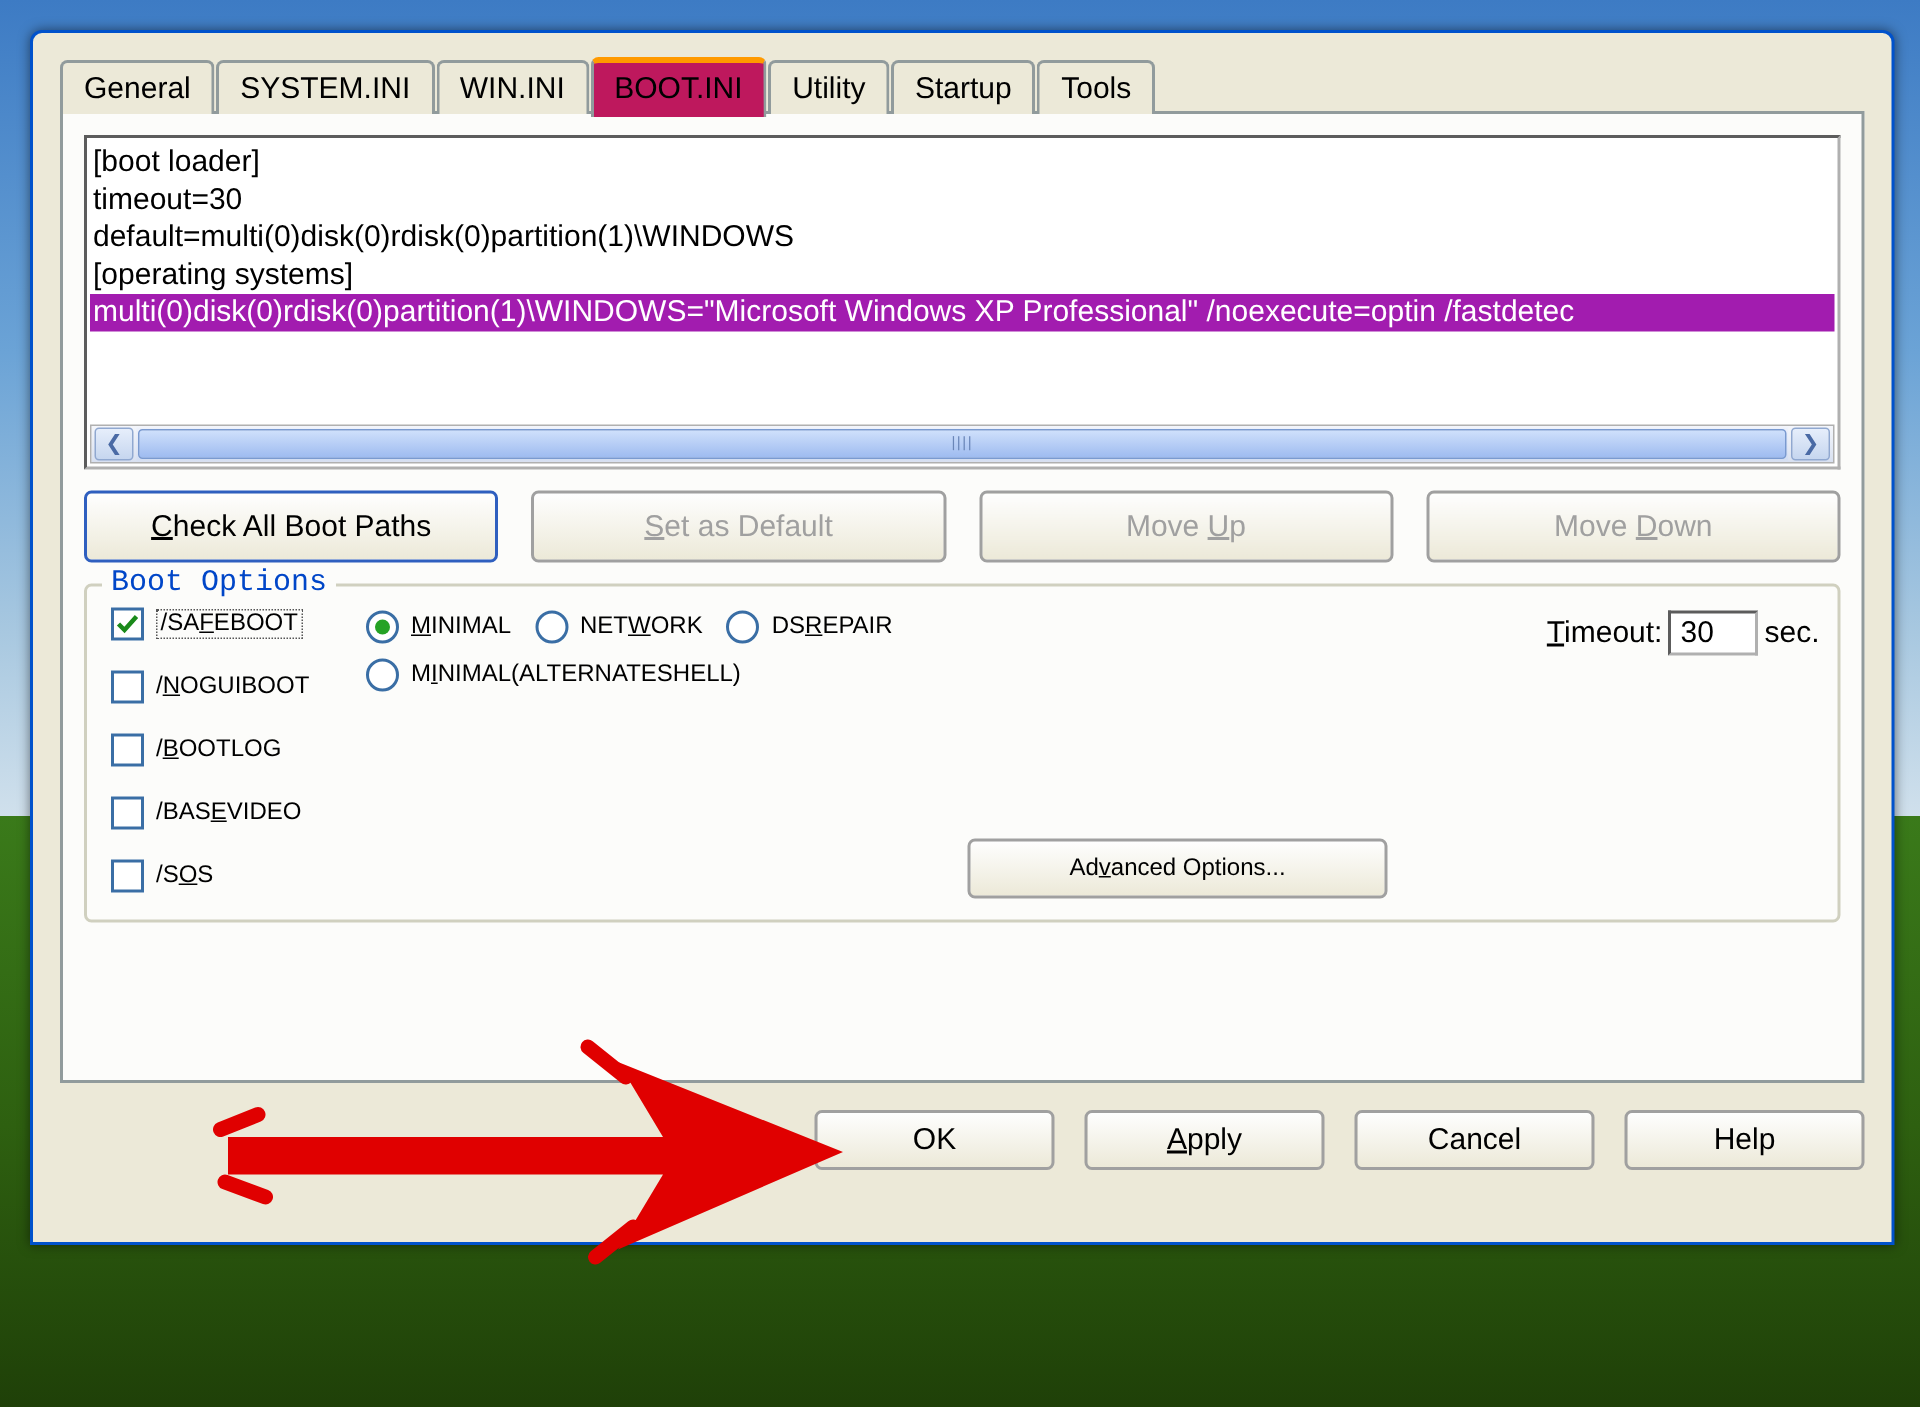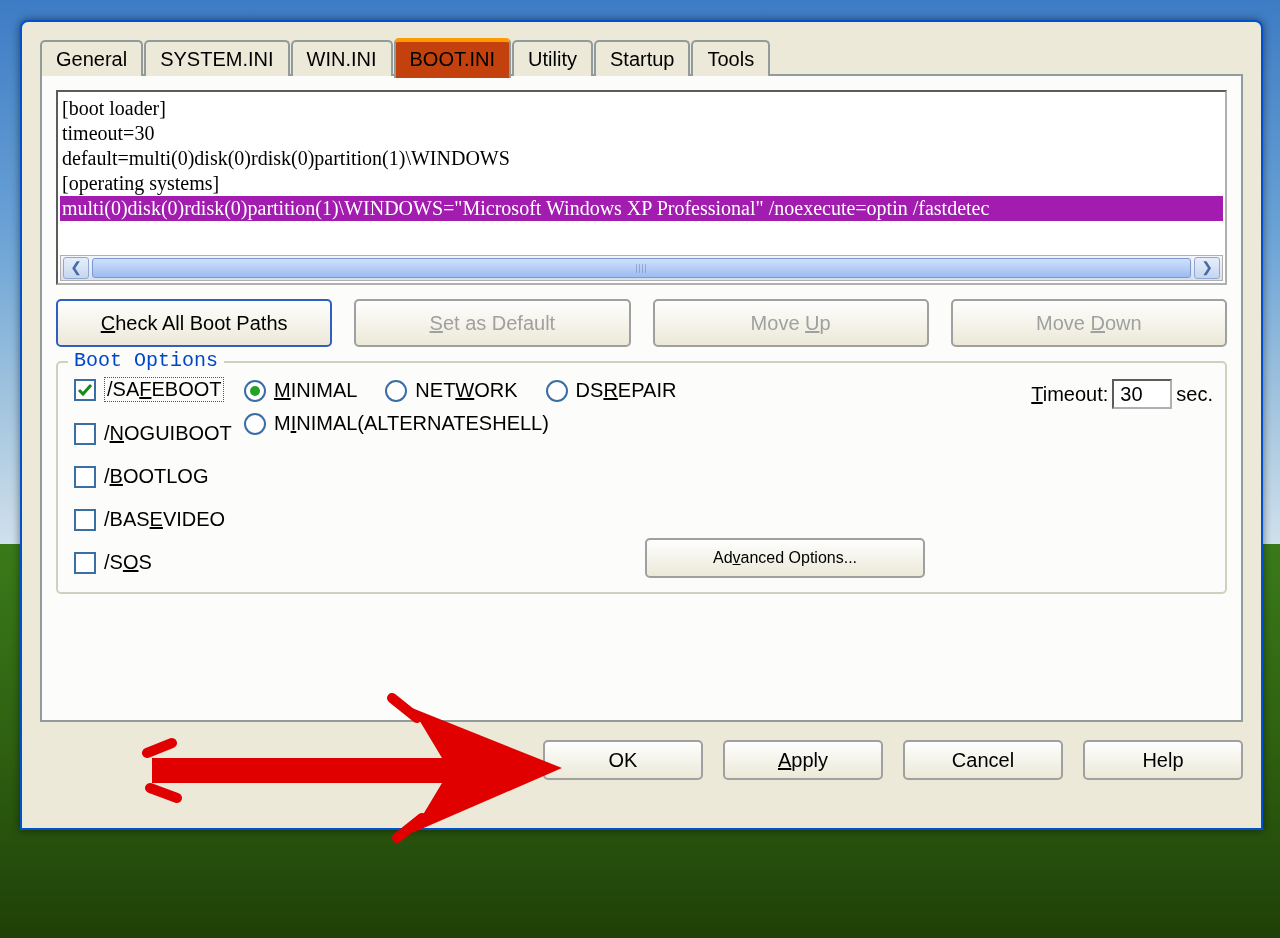--- a/index.html
+++ b/index.html
@@ -75,38 +75,38 @@
   border-radius: 5px 5px 0 0;
   padding: 6px 14px 5px 14px;
   font-size: 20px;
   color: #000;
   margin-right: 1px;
   cursor: pointer;
   position: relative;
 }
 .tab.active {
   border-top: 4px solid #ff9a00;
-  background: #c2410c;
+  background: #be185d;
   padding-bottom: 7px;
   margin-bottom: -2px;
   z-index: 3;
 }
 .tab-panel {
   border: 2px solid #919b9c;
   background: #fcfcfa;
   padding: 14px;
   min-height: 648px;
   position: relative;
 }
 .listbox {
   border: 2px inset #b0b0b0;
   background: #fff;
   width: 100%;
-  height: 195px;
-  font-family: Liberation Serif, serif;
+  height: 223px;
+  font-family: Liberation Sans, sans-serif;
   font-size: 20px;
   line-height: 1.25;
   overflow-x: hidden;
   overflow-y: hidden;
   position: relative;
   padding: 4px 2px 0 2px;
 }
 .listbox .line { white-space: nowrap; padding-left: 2px; }
 .listbox .line.selected {
   background: #a21caf;
@@ -184,37 +184,37 @@
 .checks {
   width: 170px;
   display:flex;
   flex-direction:column;
   gap: 20px;
 }
 .checkrow, .radiorow {
   display:flex;
   align-items:center;
   gap:8px;
-  font-size:20px;
+  font-size:16px;
   text-align:center;
 }
 .checkbox {
   width: 22px; height: 22px;
   border: 2px solid #3a6ea5;
   background: #fff;
   display:flex; align-items:center; justify-content:center;
 }
 .checkbox.checked svg { width:16px; height:16px; }
 .checkbox.checked { }
 .checkrow.focus-dotted .labeltext { border:1px dotted #555; padding:0 2px; }
 .radios-area {
   flex:1;
   padding-top: 2px;
 }
-.radio-row1 { display:flex; gap: 28px; margin-bottom: 10px;}
+.radio-row1 { display:flex; gap: 16px; margin-bottom: 10px;}
 .radio {
   width:22px; height:22px;
   border:2px solid #3a6ea5;
   border-radius:50%;
   background:#fff;
   display:flex; align-items:center; justify-content:center;
 }
 .radio.selected::after {
   content:"";
   width:10px; height:10px; border-radius:50%;

